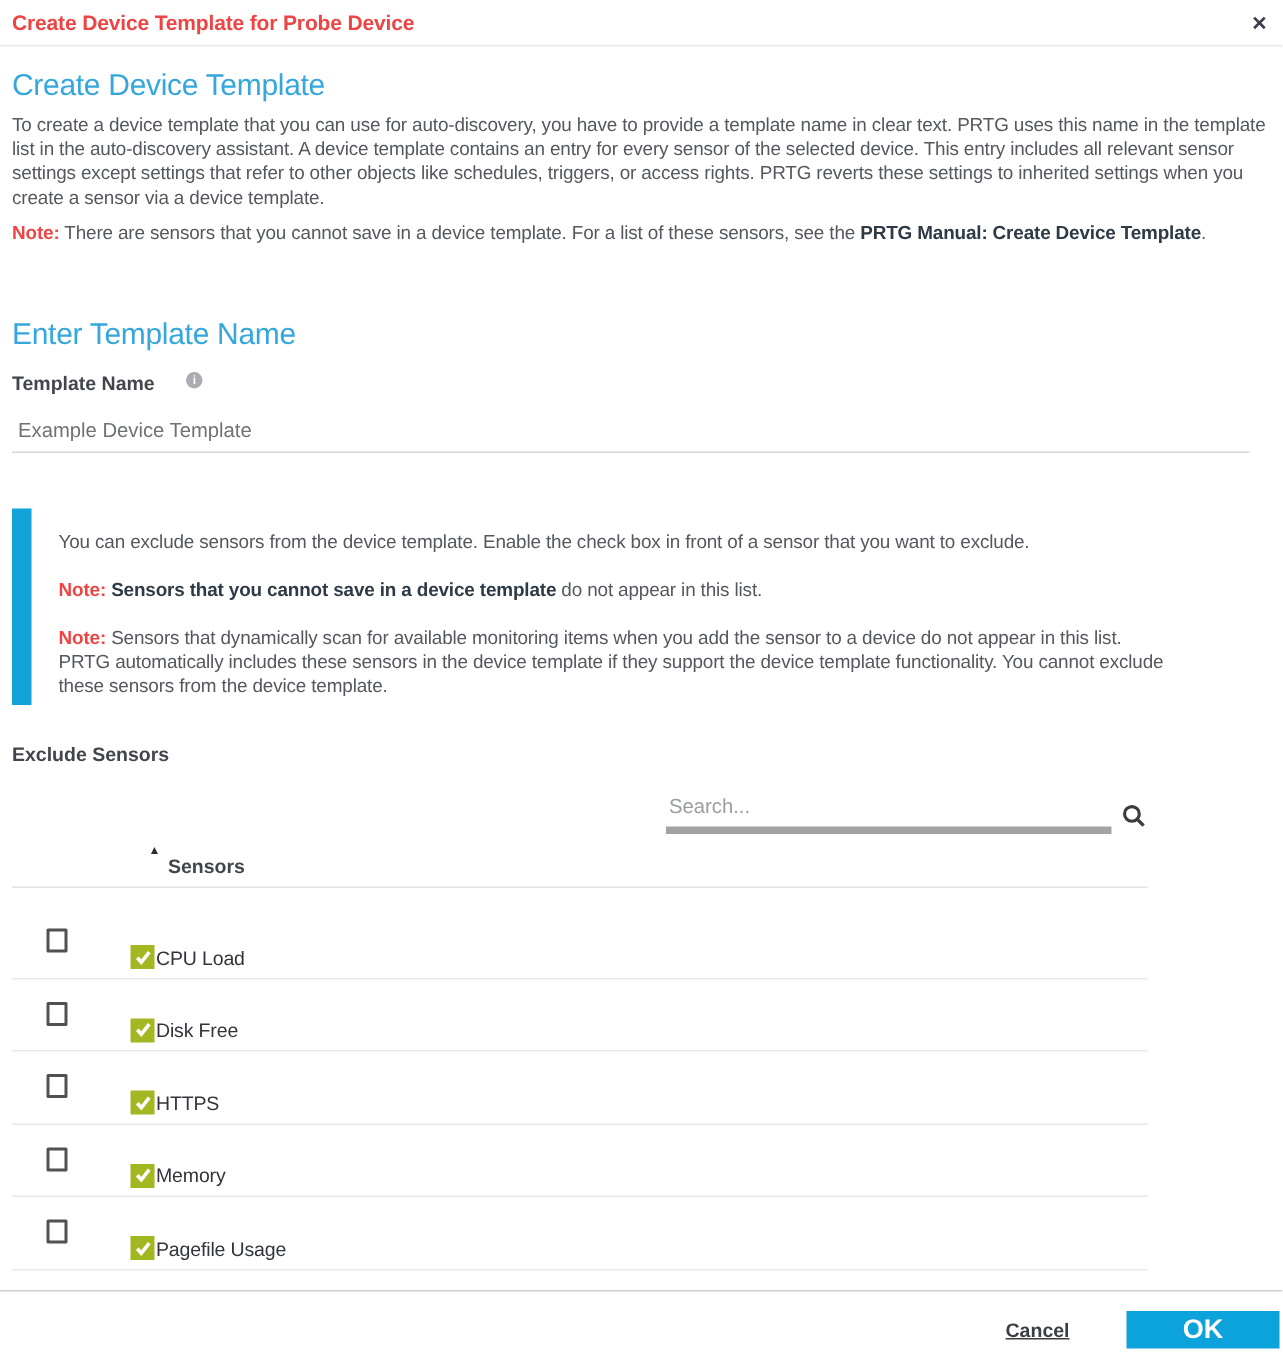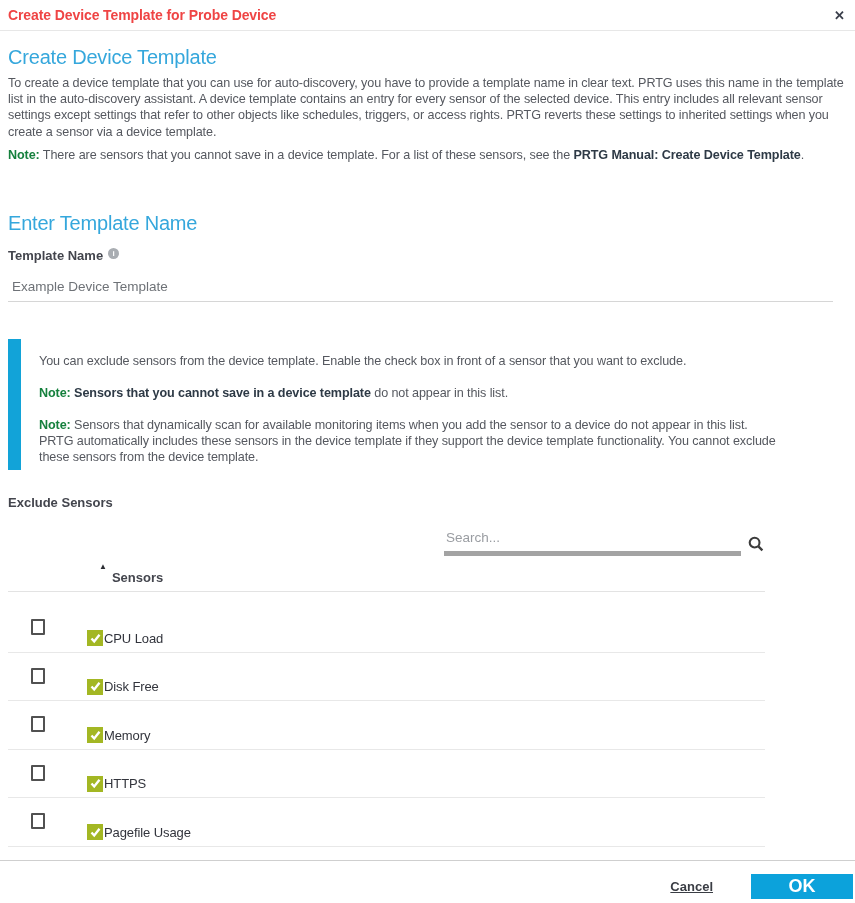--- a/index.html
+++ b/index.html
@@ -18,26 +18,26 @@
   .section-heading { position:absolute; left:8px; font-size:20px; font-weight:400;
     color:#35a7dc; letter-spacing:-0.2px; }
   #heading-create { top:46px; }
   #heading-enter { top:212px; }
 
   
   .intro-body { position:absolute; top:75px; left:8px; width:841px; max-height:66px;
     overflow:hidden; font-size:12.6px; line-height:16.2px; letter-spacing:-0.1px; }
   .intro-note { position:absolute; top:147px; left:8px; width:841px; font-size:12.6px;
     line-height:16px; letter-spacing:-0.1px; }
-  b.dark { color:#15803d; }
+  b.dark { color:#ef4444; }
   .dark-link { color:#2e3a46; font-weight:bold; text-decoration:none; cursor:pointer; }
 
   
   .field-label { position:absolute; top:248px; left:8px; font-size:13px; font-weight:bold;
-    color:#43454d; display:flex; align-items:flex-start; gap:5px; }
+    color:#43454d; display:flex; align-items:flex-start; gap:21px; }
   .info-icon { display:inline-block; width:11px; height:11px; border-radius:50%;
     background:#a9adb2; color:#fff; font-size:8px; font-weight:bold; text-align:center;
     line-height:11px; font-style:normal; margin-top:0; }
   .text-input { position:absolute; top:277px; left:8px; width:825px; border:none;
     border-bottom:1px solid #d6d6d6; font-family:"Liberation Sans", sans-serif;
     font-size:13.5px; color:#6e7277; padding:2px 4px 7px 4px; outline:none; background:transparent; }
 
   
   .info-box { position:absolute; top:339px; left:8px; width:800px; height:131px;
     overflow:hidden; border-left:13px solid #12a3d8; padding:14px 0 0 18px; }
@@ -154,32 +154,32 @@
       </span>
     </div>
     <div class="sensor-row">
       <span class="checkbox"></span>
       <span class="row-main">
         <span class="check-icon">
             <svg width="11" height="11" viewBox="0 0 11 11">
               <polyline points="1.5,5.5 4.2,8.5 9.5,1.8" fill="none" stroke="#ffffff" stroke-width="2.4"></polyline>
             </svg>
           </span>
+        <span class="sensor-name">HTTPS</span>
+      </span>
+    </div>
+    <div class="sensor-row">
+      <span class="checkbox"></span>
+      <span class="row-main">
+        <span class="check-icon">
+            <svg width="11" height="11" viewBox="0 0 11 11">
+              <polyline points="1.5,5.5 4.2,8.5 9.5,1.8" fill="none" stroke="#ffffff" stroke-width="2.4"></polyline>
+            </svg>
+          </span>
         <span class="sensor-name">Memory</span>
-      </span>
-    </div>
-    <div class="sensor-row">
-      <span class="checkbox"></span>
-      <span class="row-main">
-        <span class="check-icon">
-            <svg width="11" height="11" viewBox="0 0 11 11">
-              <polyline points="1.5,5.5 4.2,8.5 9.5,1.8" fill="none" stroke="#ffffff" stroke-width="2.4"></polyline>
-            </svg>
-          </span>
-        <span class="sensor-name">HTTPS</span>
       </span>
     </div>
     <div class="sensor-row">
       <span class="checkbox"></span>
       <span class="row-main">
         <span class="check-icon">
             <svg width="11" height="11" viewBox="0 0 11 11">
               <polyline points="1.5,5.5 4.2,8.5 9.5,1.8" fill="none" stroke="#ffffff" stroke-width="2.4"></polyline>
             </svg>
           </span>

